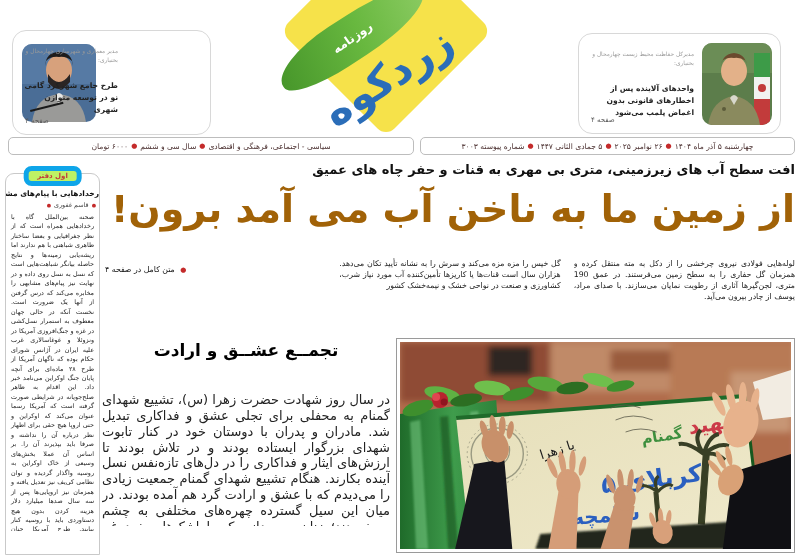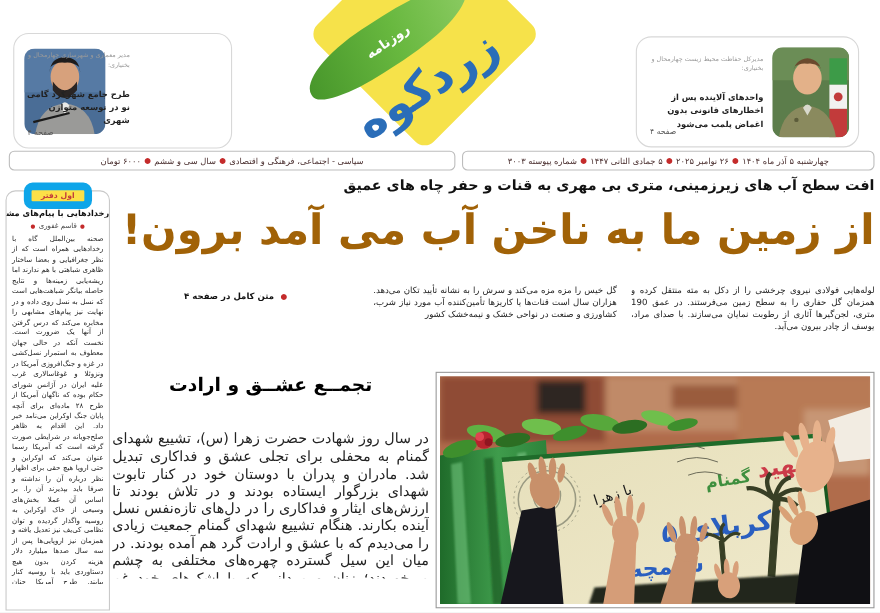--- a/index.html
+++ b/index.html
@@ -36,38 +36,38 @@
   .strip{position:absolute;top:137px;height:18px;border:1px solid #bdbdbd;border-radius:5px;
          font-size:7.6px;color:#4a2f2f;display:flex;align-items:center;justify-content:center;
          background:#fff;white-space:nowrap;box-sizing:border-box}
   .strip-right{left:420px;width:375px}
   .strip-left{left:8px;width:406px}
   .dot{color:#c42b2b;font-size:7px;padding:0 3px}
 
   
   .sidebar{position:absolute;left:5px;top:173px;width:95px;height:382px;
            border:1px solid #c9c9c9;border-radius:9px 9px 0 0;box-sizing:border-box;background:#fff}
-  .sidebar-tab{position:absolute;top:-8px;left:50%;transform:translateX(-50%);background:#fde047;
-               border:7px solid #0ea5e9;border-radius:8px;padding:1px 9px;font-size:7px;
+  .sidebar-tab{position:absolute;top:-8px;left:50%;transform:translateX(-50%);background:#bef264;
+               border:5px solid #0ea5e9;border-radius:8px;padding:1px 9px;font-size:7px;
                font-weight:bold;color:#c23b3b;white-space:nowrap}
   .sidebar-title{margin-top:15px;font-size:7.5px;font-weight:bold;color:#111;text-align:center;
                  white-space:nowrap;overflow:hidden}
-  .sidebar-author{font-size:6.4px;color:#444;text-align:center;margin:3px 0 4px}
+  .sidebar-author{font-size:6.4px;color:#444;margin:3px 0 4px}
   .sidebar-author::before,.sidebar-author::after{content:"●";color:#c42b2b;font-size:5px;margin:0 3px}
   .sidebar-body{padding:0 5px;font-size:6.4px;line-height:1.48;text-align:justify;color:#232323;
                 height:318px;overflow:hidden}
 
   
   .kicker{position:absolute;left:105px;top:162px;width:690px;text-align:right;font-size:13px;
           font-weight:bold;color:#111;white-space:nowrap}
   .headline{position:absolute;left:105px;top:177px;width:690px;font-size:38px;
             font-weight:bold;color:#a16207;white-space:nowrap;letter-spacing:-.5px;line-height:1.7}
   .cols{position:absolute;left:105px;top:258px;width:690px;height:78px;display:flex;gap:13px}
   .col{flex:1;font-size:7.8px;line-height:1.43;text-align:justify;color:#1a1a1a;overflow:hidden}
-  .read-more{margin-top:6px;font-weight:bold;text-align:center;font-size:7.8px;color:#111}
+  .read-more{margin-top:6px;font-weight:normal;text-align:left;font-size:7.8px;color:#111}
 
   
   .h2a{position:absolute;left:102px;top:338px;width:288px;text-align:center;font-weight:bold;
        font-size:17px;line-height:1.5;color:#000}
   .body2{position:absolute;left:102px;top:392px;width:288px;height:134px;font-size:13px;
          line-height:1.22;text-align:justify;color:#232323;overflow:hidden}
 
   
   .photo-frame{position:absolute;left:396px;top:338px;width:399px;height:215px;background:#fff;
                border:1px solid #9a9a9a;padding:3px;box-sizing:border-box}

